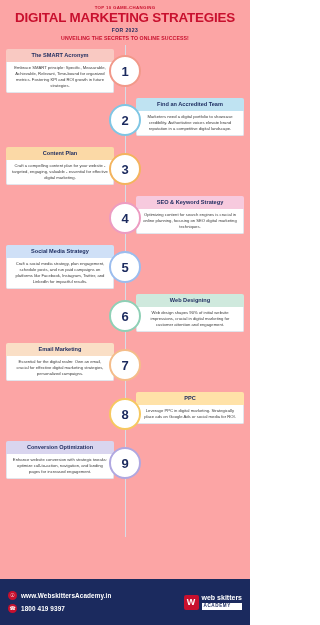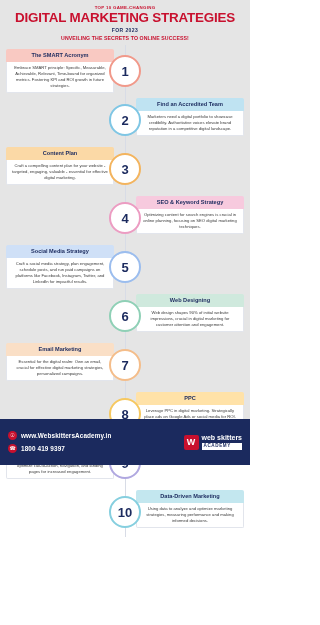--- a/index.html
+++ b/index.html
@@ -2,21 +2,21 @@
 <html><head>
 <meta charset="utf-8">
 <style>
   * { box-sizing: border-box; margin: 0; padding: 0; }
   body {
     width: 250px; height: 625px;
     font-family: "Liberation Sans", sans-serif;
     background: #ffffff;
     overflow: hidden;
   }
-  .page { position: relative; width: 250px; height: 465px; background:#e5e5e5; }
+  .page { position: relative; width: 250px; height: 625px; background:#fca5a5; }
 
   
   .header { padding: 5px 6px 4px 6px; text-align: center; }
   .eyebrow {
     font-size: 4.4px; font-weight: bold; letter-spacing: .3px;
     color: #c8102e; text-transform: uppercase;
   }
   .title {
     font-size: 13.4px; font-weight: bold; color: #c8102e;
     letter-spacing: -0.2px; line-height: 1.05; margin-top: 1px;
@@ -179,28 +179,20 @@
         <div class="bubble" style="border-color: rgb(246, 200, 96);">8</div>
       </div>
       <div class="row left">
         <div class="connector" style="left: 114px; width: 0px;"></div>
         <div class="card">
           <div class="card-head" style="background: rgb(217, 213, 239);">Conversion Optimization</div>
           <div class="card-body">Enhance website conversion with strategic tweaks: optimize call-to-action, navigation, and landing pages for increased engagement.</div>
         </div>
         <div class="bubble" style="border-color: rgb(176, 168, 224);">9</div>
       </div>
-      <div class="row right">
-        <div class="connector" style="left: 107px; width: 0px;"></div>
-        <div class="card">
-          <div class="card-head" style="background: rgb(195, 231, 239);">Data-Driven Marketing</div>
-          <div class="card-body">Using data to analyze and optimize marketing strategies, measuring performance and making informed decisions.</div>
-        </div>
-        <div class="bubble" style="border-color: rgb(134, 207, 223);">10</div>
-      </div>
     </div>
 
   <div class="footer">
     <div class="fcontact">
       <div class="fline">
         <span class="fico">☉</span>
         <span class="ftext">www.WebskittersAcademy.in</span>
       </div>
       <div class="fline">
         <span class="fico">☎</span>

